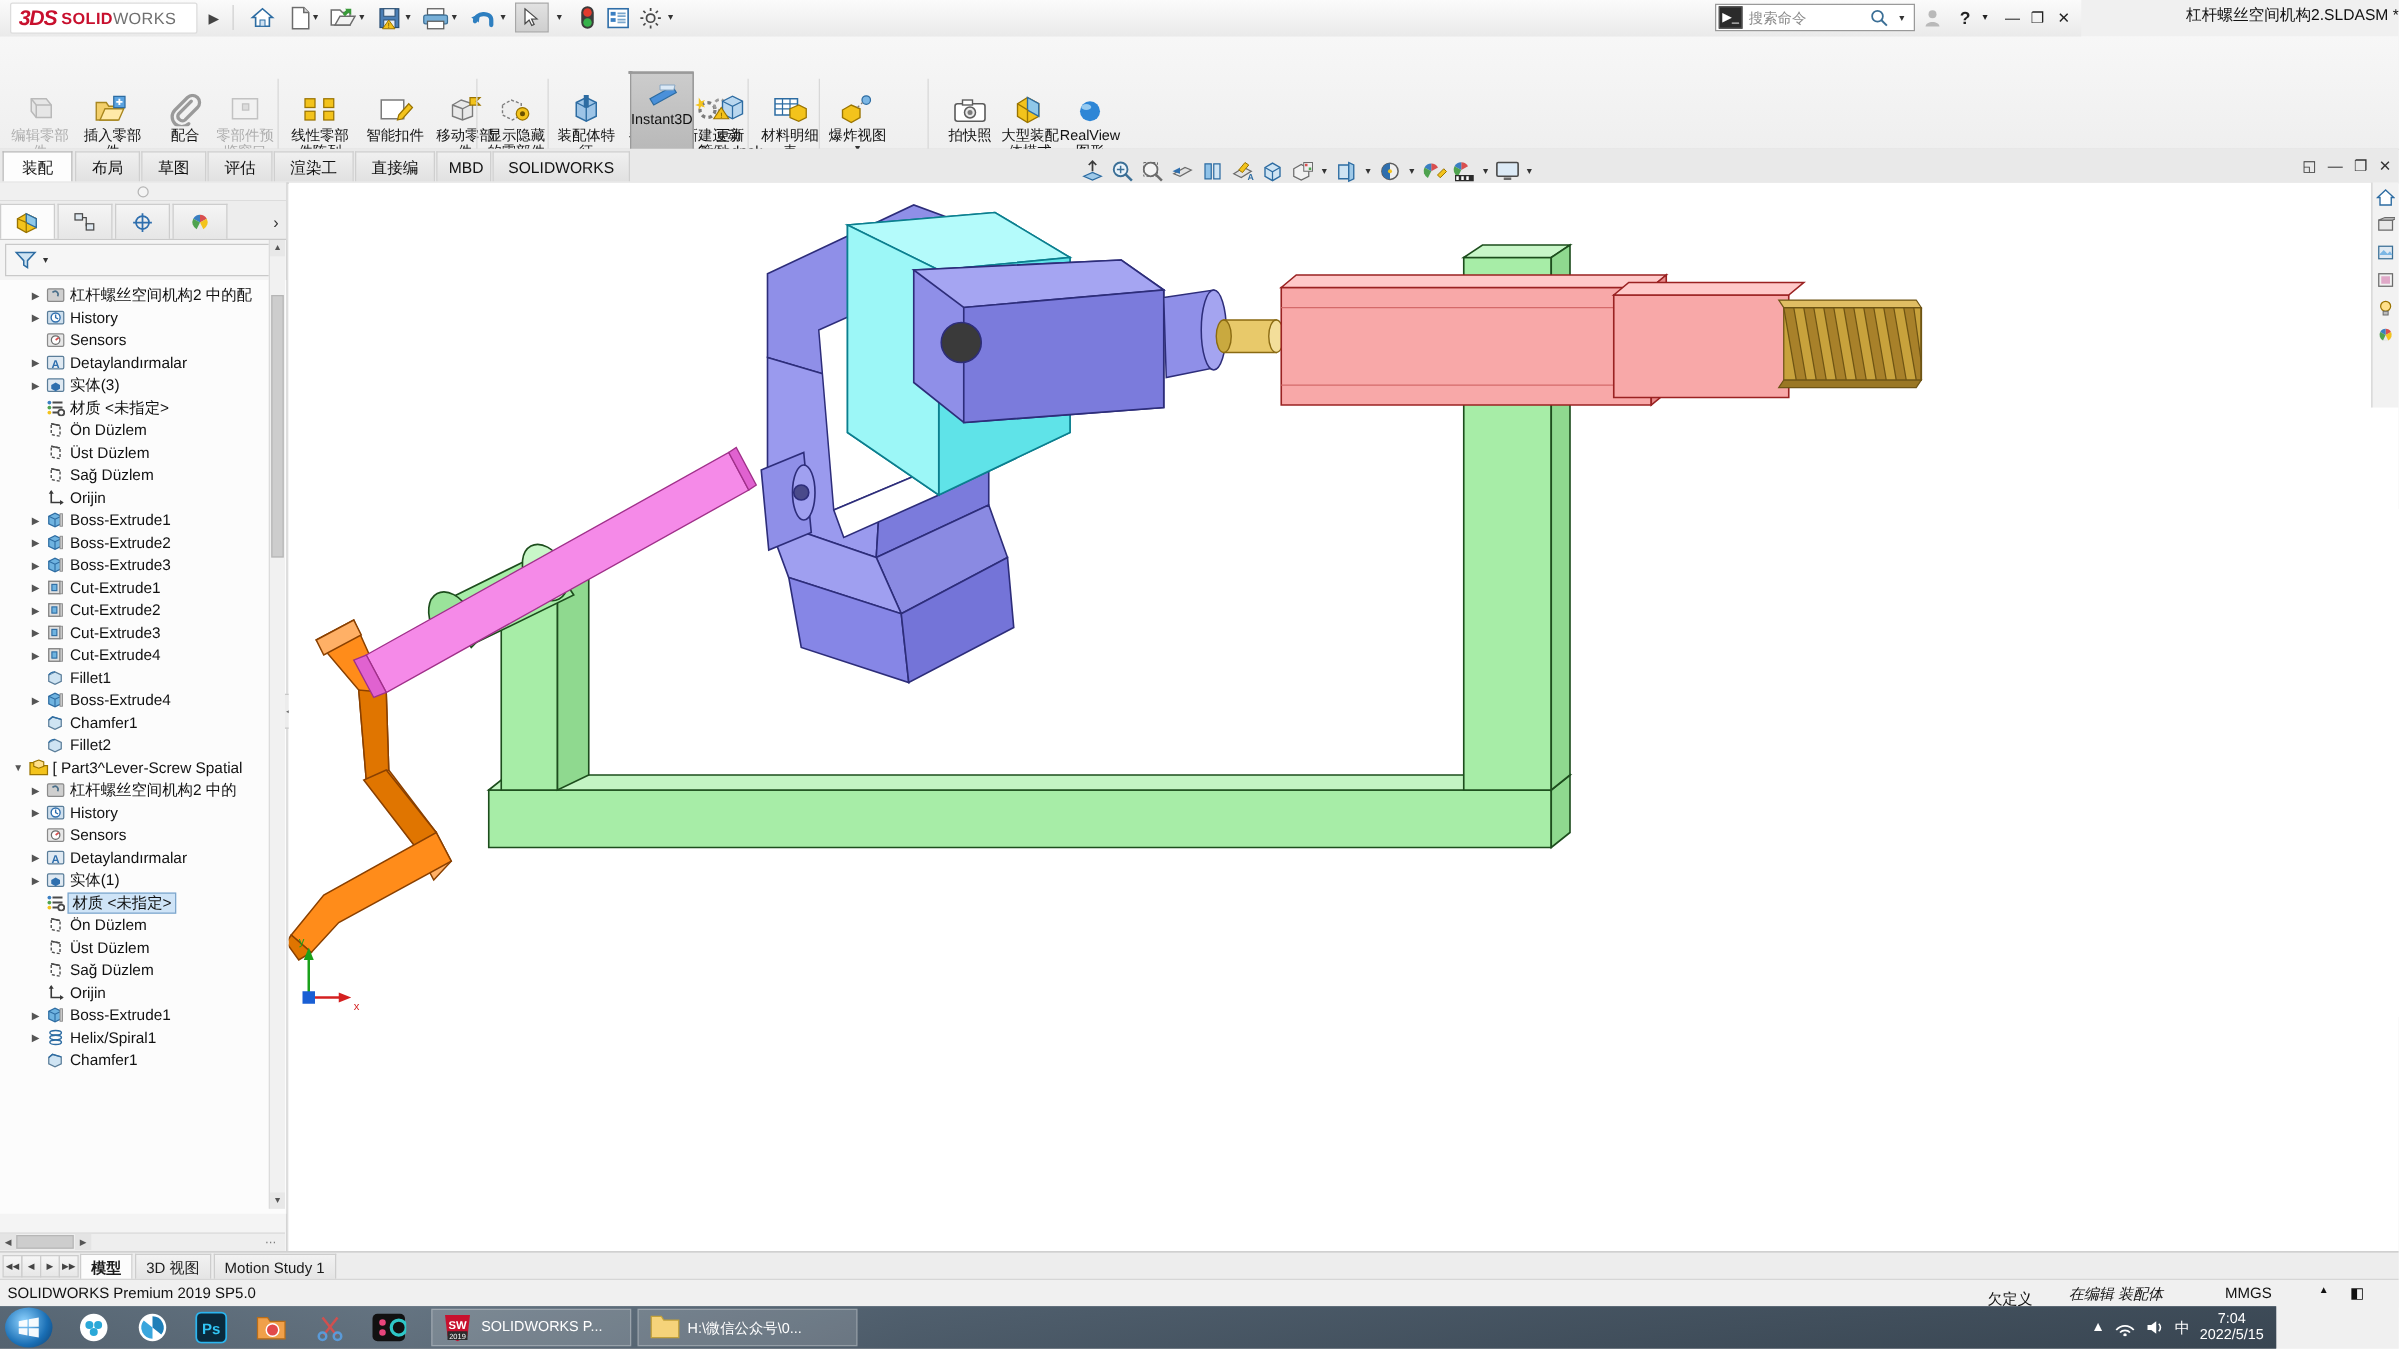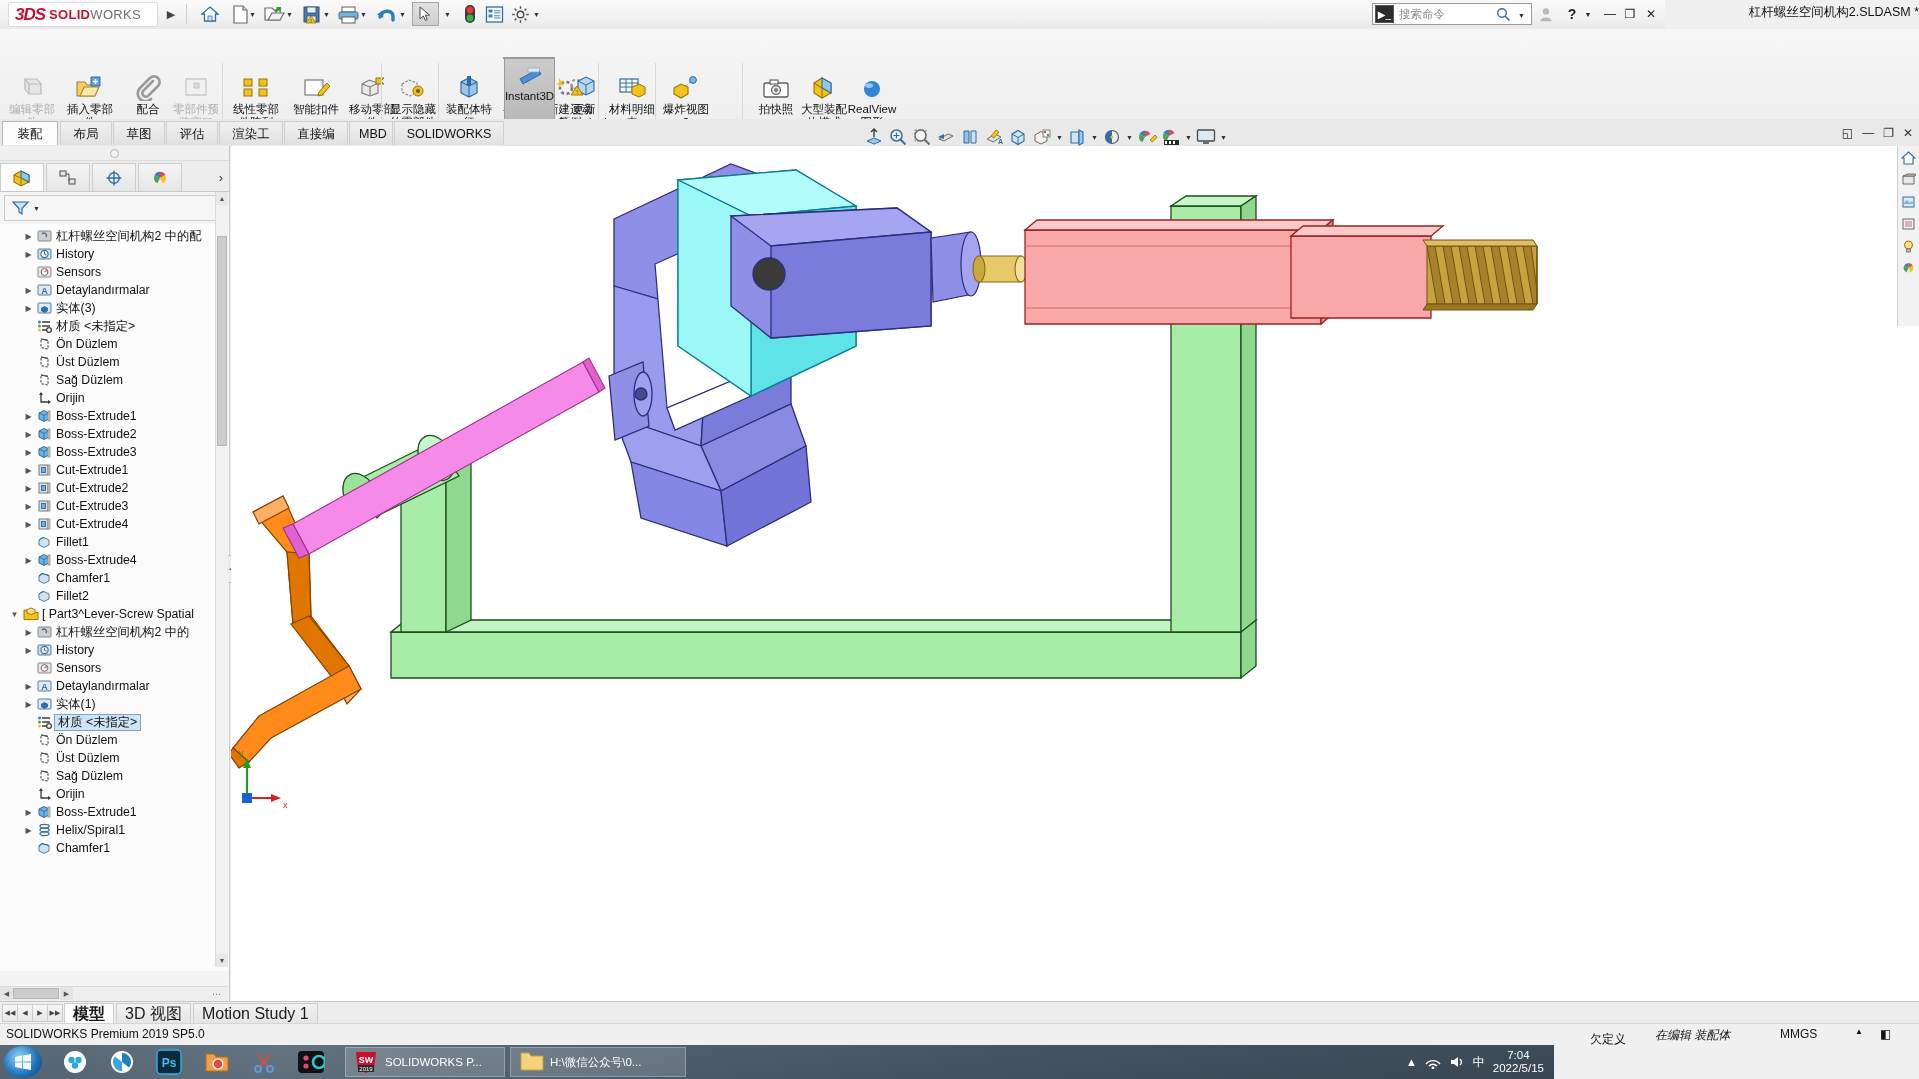--- a/index.html
+++ b/index.html
@@ -126,35 +126,35 @@
   .rightdock .rbtn{width:18px;height:18px;display:flex;align-items:center;justify-content:center;}
   .model-svg{position:absolute;left:0;top:0;}
 
   
   .bottomtabs{position:absolute;left:0;top:1001px;width:1919px;height:22px;background:#ededed;
     border-top:1px solid #c6c6c6;display:flex;align-items:center;}
   .navarrows{display:flex;align-items:center;margin-left:2px;}
   .navarrows i{width:14px;height:16px;display:flex;align-items:center;justify-content:center;
     font-size:7px;color:#444;border:1px solid #cdcdcd;background:linear-gradient(#f6f6f6,#e7e7e7);
     font-style:normal;margin-right:-1px;}
-  .btab{height:20px;line-height:20px;padding:0 8px;font-size:16px;border:1px solid #cdcdcd;
+  .btab{height:20px;line-height:20px;padding:0 8px;font-size:12px;border:1px solid #cdcdcd;
     border-bottom:none;background:linear-gradient(#f2f2f2,#e4e4e4);margin-left:2px;}
   .btab.sel{background:#fcfcfc;font-weight:bold;}
   .statusbar{position:absolute;left:0;top:1023px;width:1919px;height:22px;background:#f0f0f0;
     border-top:1px solid #d6d6d6;font-size:12px;color:#111;}
   .statusbar .sleft{position:absolute;left:6px;top:3px;}
   .statusbar .s1{position:absolute;left:1590px;top:7px;}
   .statusbar .s2{position:absolute;left:1655px;top:3px;font-style:italic;}
   .statusbar .s3{position:absolute;left:1780px;top:3px;}
   .statusbar .s4{position:absolute;left:1855px;top:3px;font-size:8px;}
   .statusbar .s5{position:absolute;left:1880px;top:3px;}
 
   
-  .taskbar{position:absolute;left:0;top:1045px;width:1554px;height:34px;
-    background:linear-gradient(#4a5b6b,#2c3846);overflow:hidden;}
+  .taskbar{position:absolute;left:0;top:1045px;width:1789px;height:34px;
+    background:linear-gradient(#4a5b6b,#2c3846);overflow:hidden;padding-left:32px;}
   .taskbar:before{content:"";position:absolute;inset:0;
     background:linear-gradient(90deg,#5b6a77 0%,#697885 18%,#51606e 40%,#44525f 70%,#3b4854 100%);
     opacity:.85;}
   .startorb{position:absolute;left:4px;top:1px;width:38px;height:32px;border-radius:50%;
     background:radial-gradient(circle at 40% 35%,#8fd3ff,#1a6fb5 60%,#0d3c6b);
     display:flex;align-items:center;justify-content:center;}
   .tkicon{position:absolute;top:3px;width:34px;height:28px;display:flex;align-items:center;
     justify-content:center;}
   .tkwin{position:absolute;top:2px;height:30px;background:rgba(255,255,255,.16);
     border:1px solid rgba(255,255,255,.28);display:flex;align-items:center;gap:5px;

